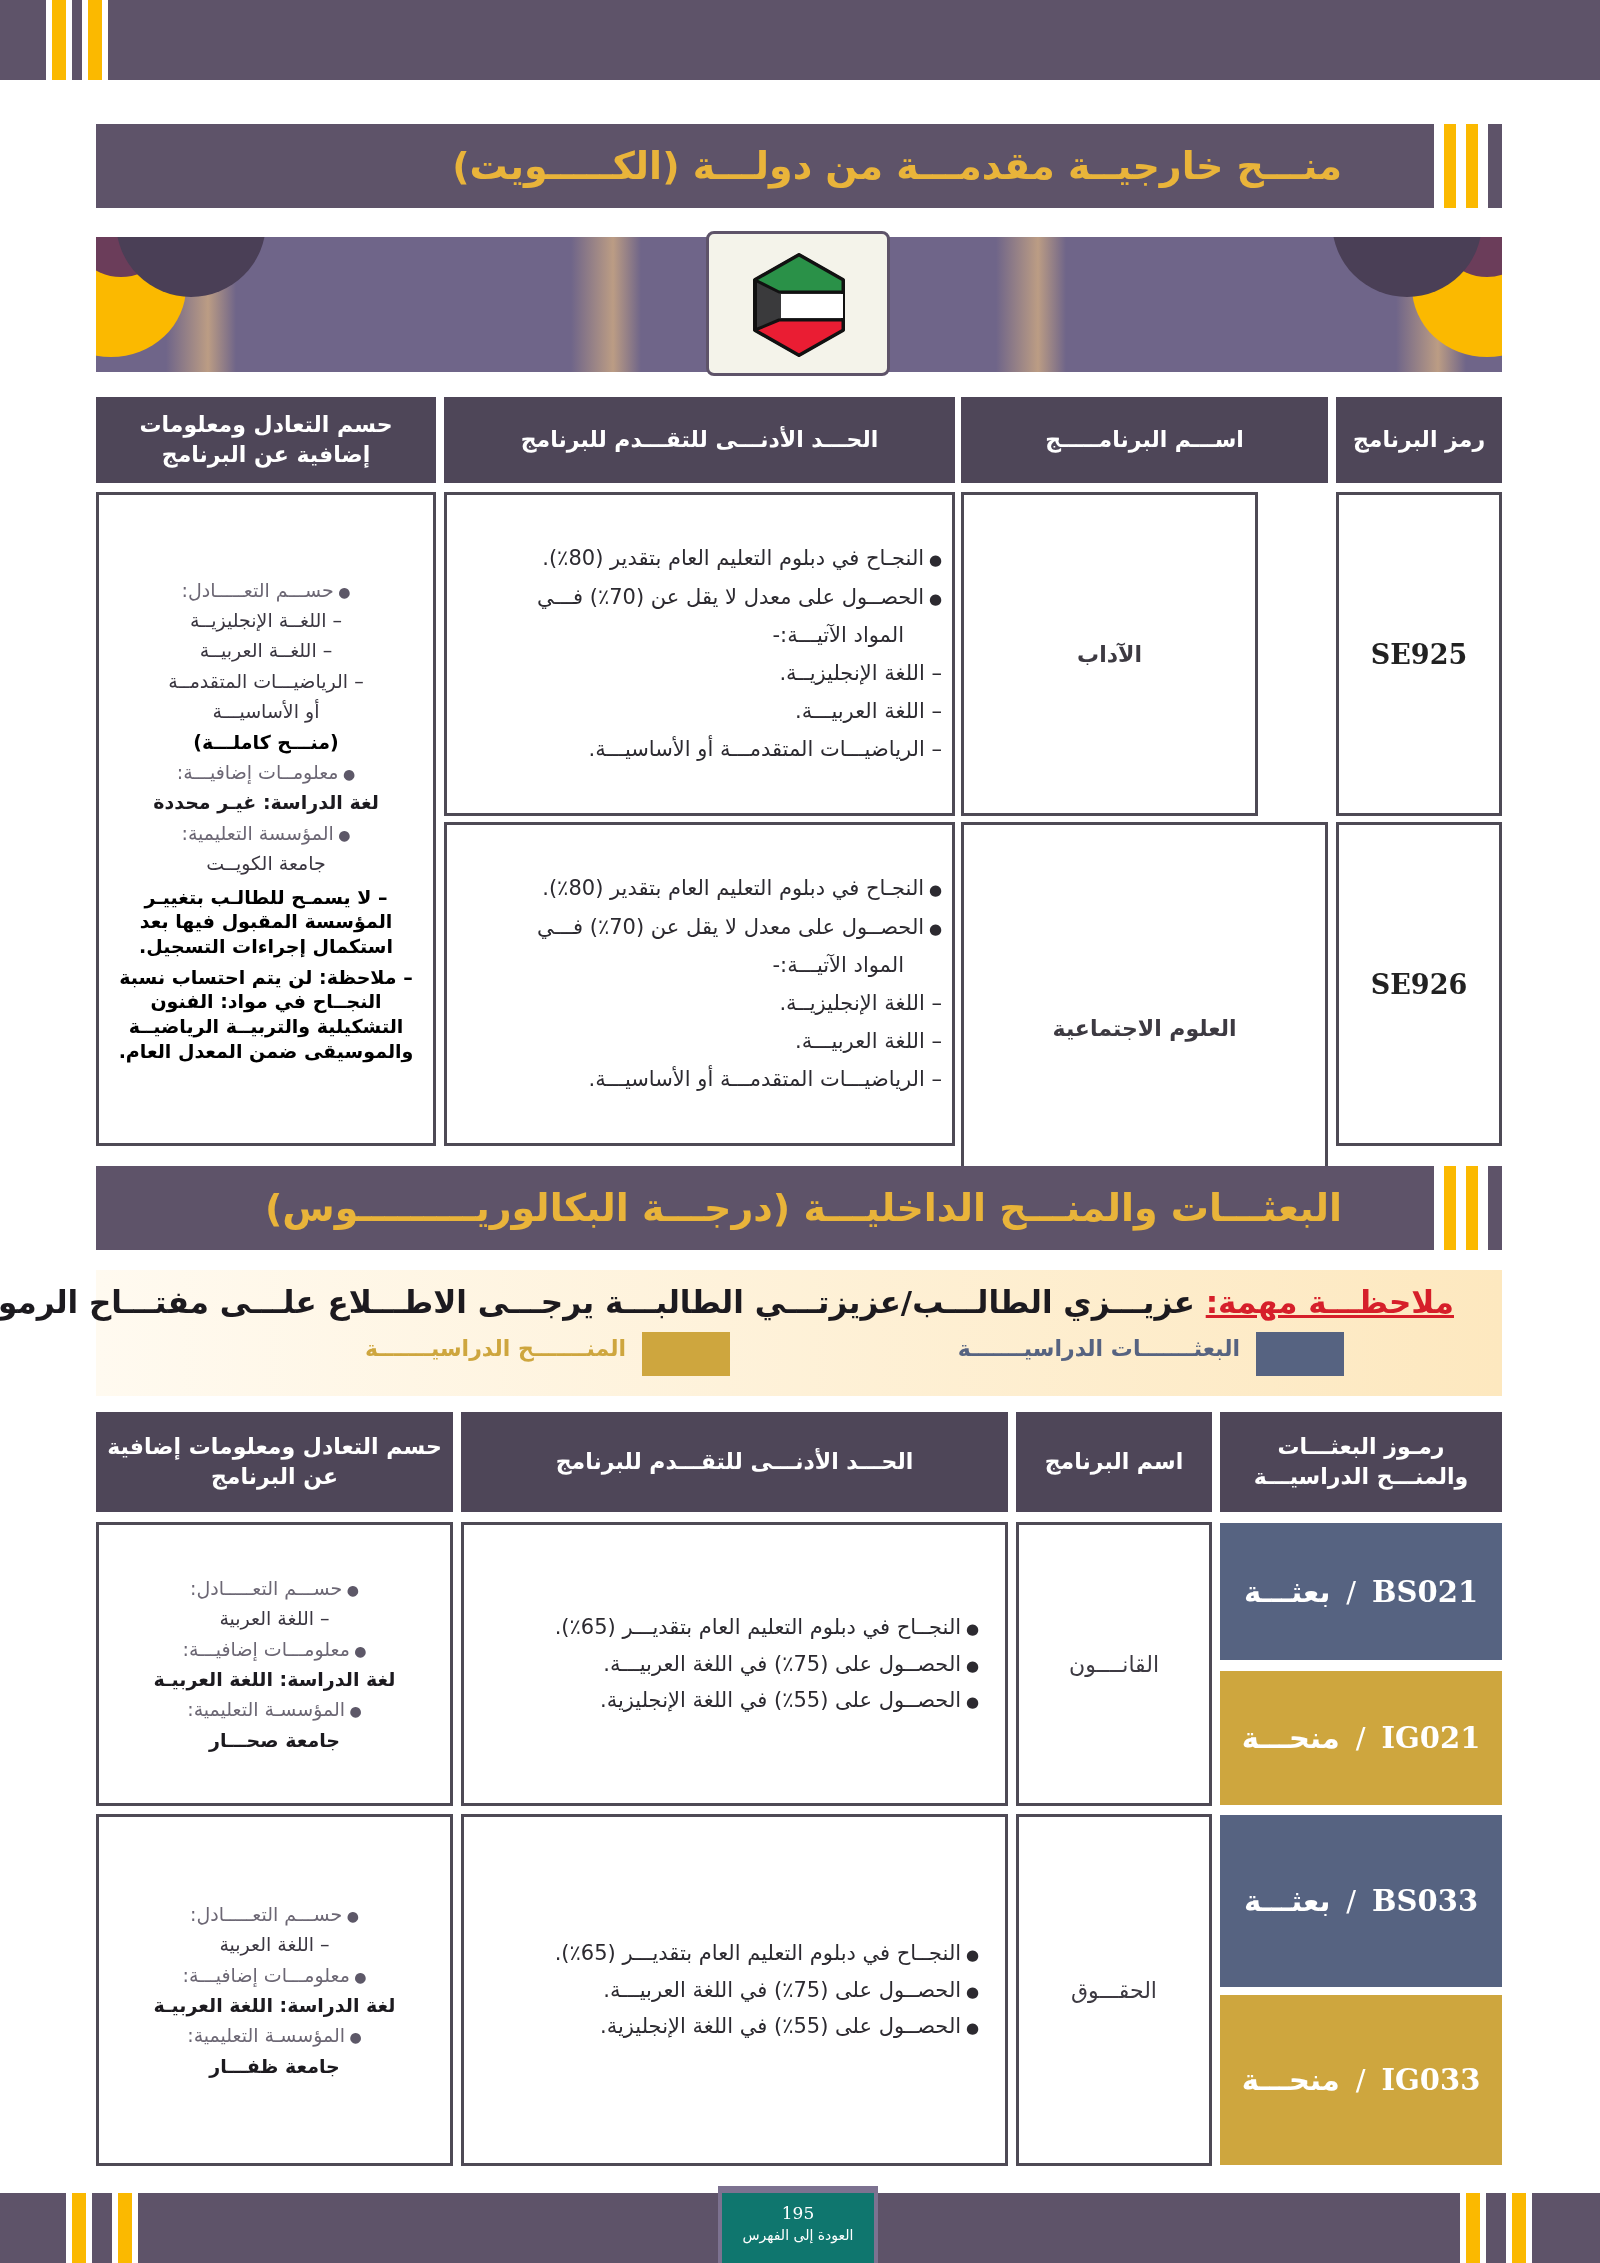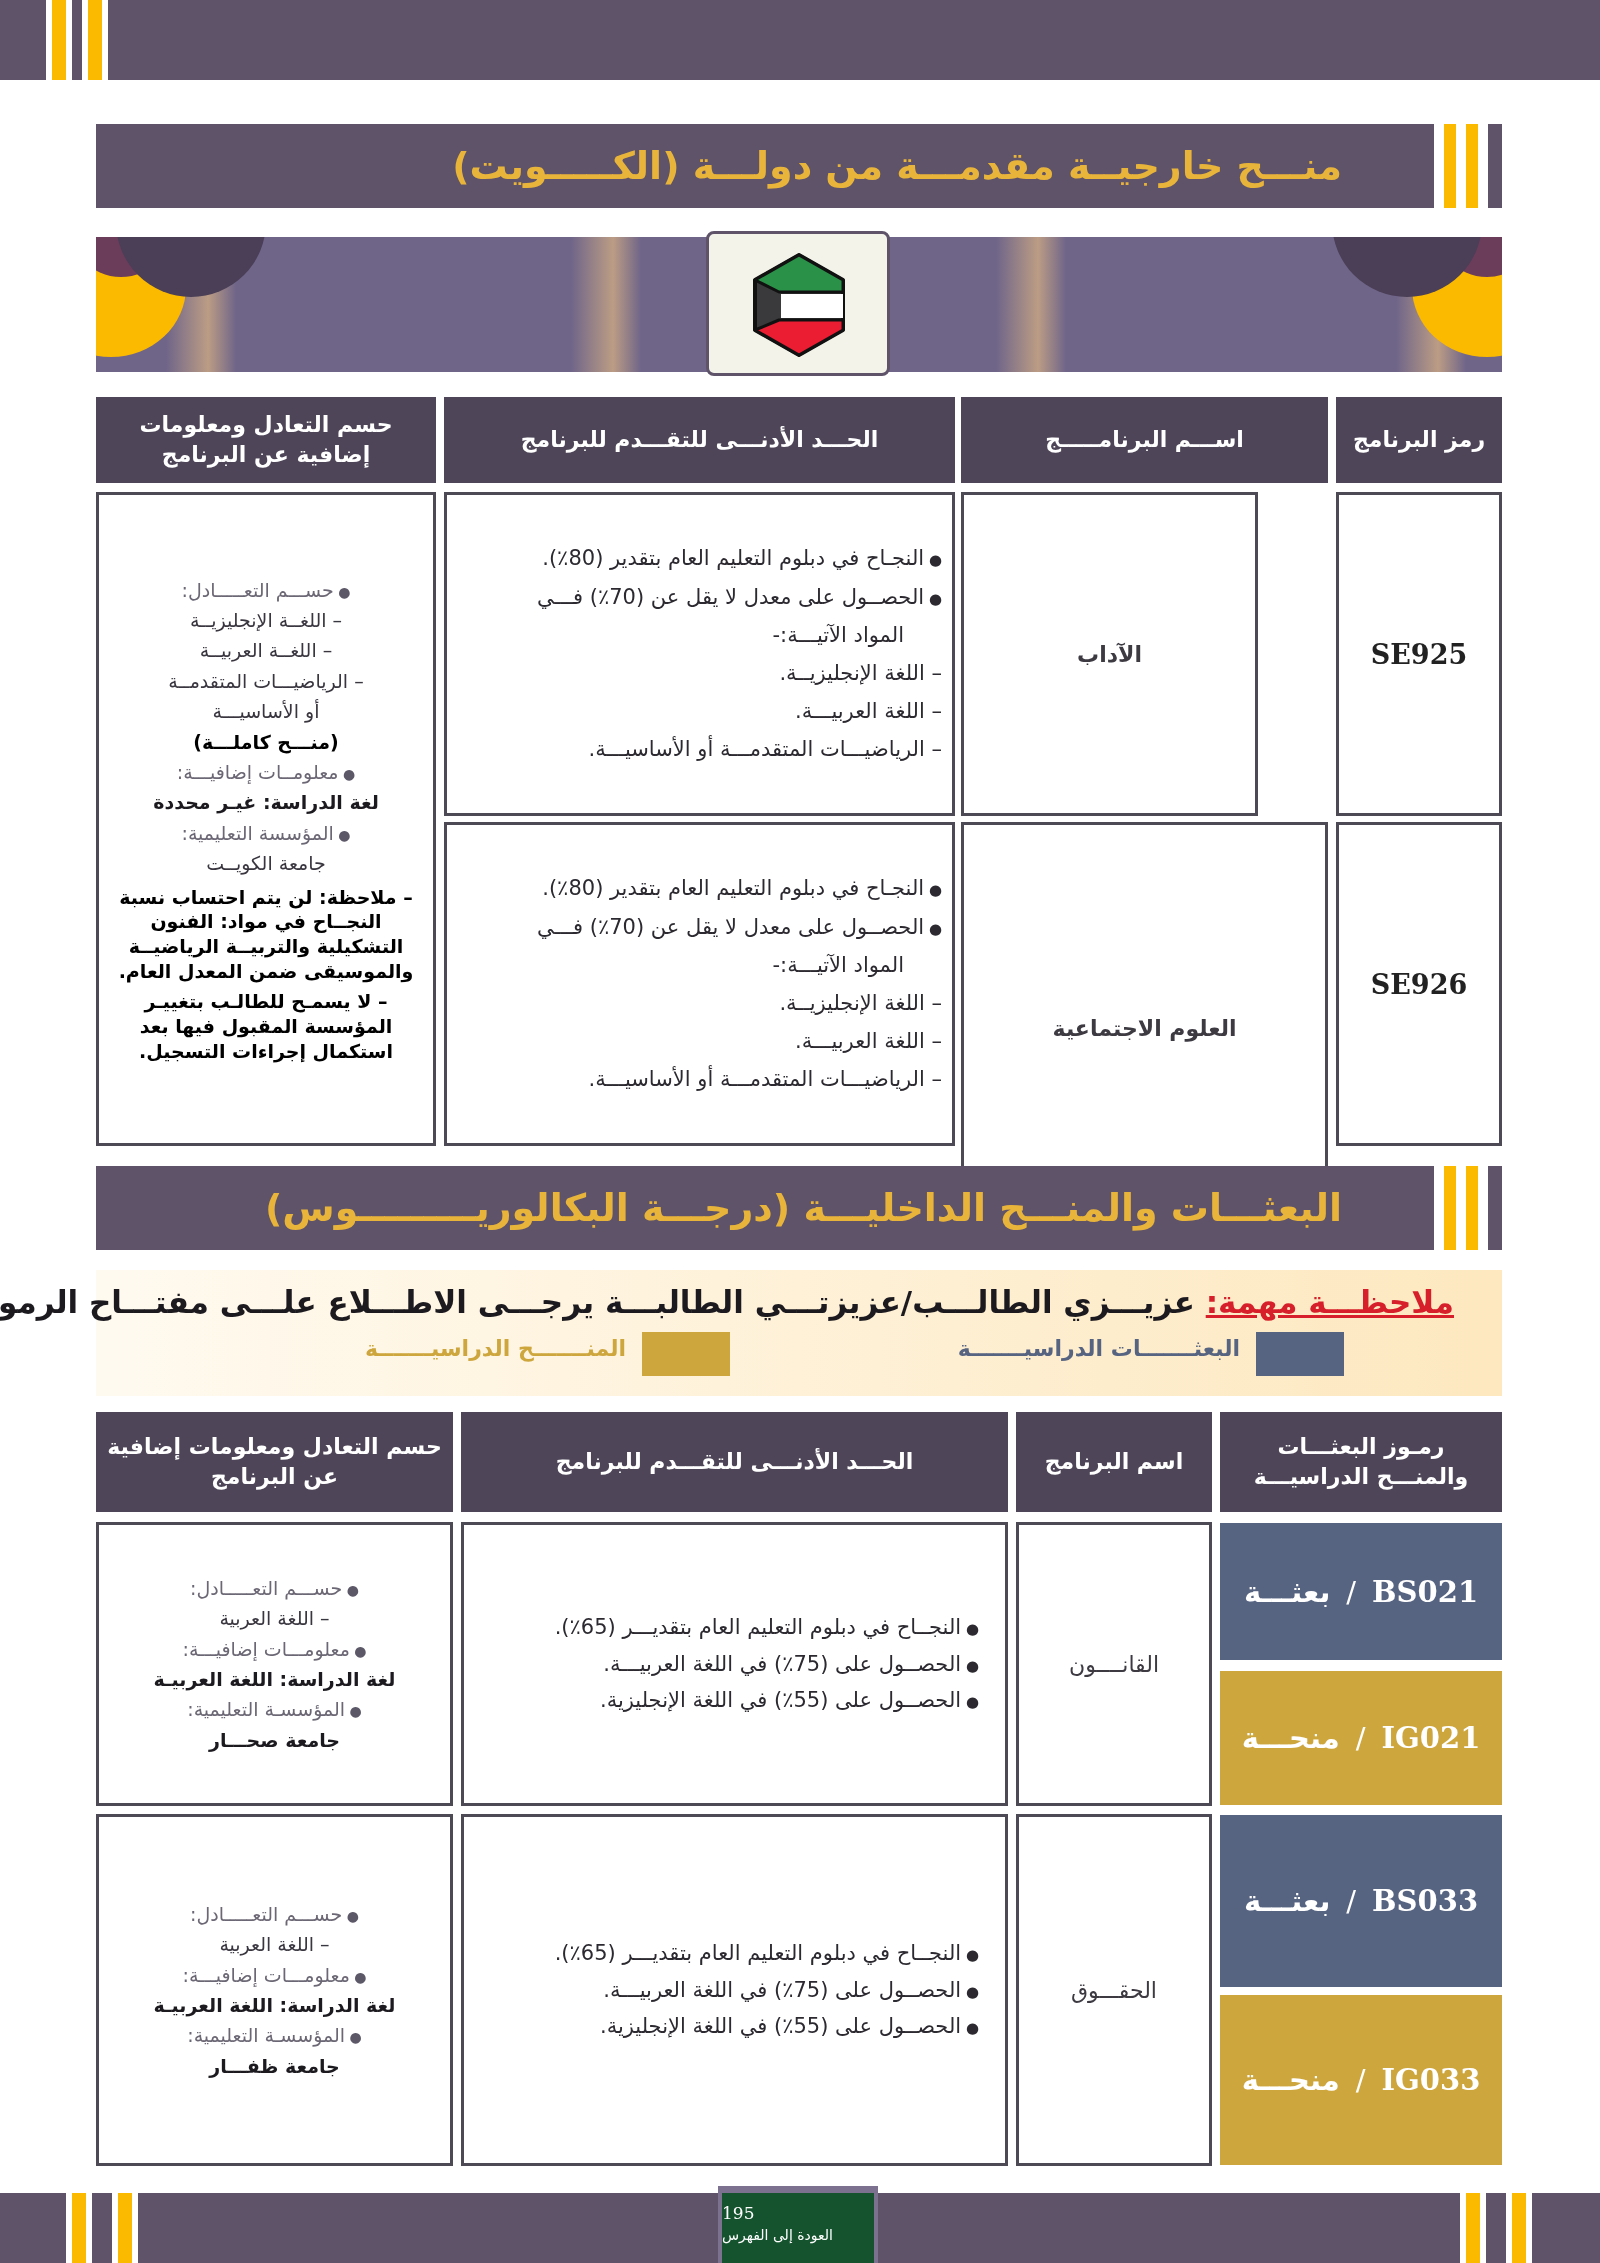--- a/index.html
+++ b/index.html
@@ -54,22 +54,22 @@
   .legend-lbl { position: absolute; top: 66px; font-size: 22px; font-weight: bold; white-space: nowrap; }
 
   .codebox { position: absolute; color: #ffffff; display: flex; align-items: center; justify-content: center;
     font-size: 29px; font-weight: bold; white-space: nowrap; }
   .codebox .c { font-family: "DejaVu Serif", serif; direction: ltr; }
   .codebox .sep { margin: 0 16px; font-weight: normal; }
 
   
   .footer-bar { position: absolute; left: 0; top: 2193px; width: 1600px; height: 70px; background: #5e5369; }
   .page-tab { position: absolute; left: 718px; top: 2186px; width: 160px; height: 77px; background: #7c7290; }
-  .page-tab-inner { position: absolute; left: 722px; top: 2193px; width: 152px; height: 70px; background: #14532d;
-    color: #ffffff; text-align: left; }
+  .page-tab-inner { position: absolute; left: 722px; top: 2193px; width: 152px; height: 70px; background: #0f766e;
+    color: #ffffff; text-align: center; }
   .page-num { font-family: "DejaVu Serif", serif; font-size: 17px; display: block; margin-top: 10px; }
   .back-link { font-size: 14px; display: block; margin-top: 4px; cursor: pointer; }
 </style>
 </head>
 <body>
 
 <div class="top-bar"></div>
 <div class="gapw" style="left:46px;top:0;width:6px;height:80px"></div>
 <div class="stripe" style="left:52px;top:0;width:14px;height:80px"></div>
 <div class="gapw" style="left:66px;top:0;width:6px;height:80px"></div>
@@ -151,22 +151,22 @@
     <div class="head">حســـم التعـــــادل:</div>
     <div class="plain">– اللغــة الإنجليزيــة</div>
     <div class="plain">– اللغــة العربيــة</div>
     <div class="plain">– الرياضيـــات المتقدمــة</div>
     <div class="plain">أو الأساسيـــة</div>
     <div class="red">(منـــح كاملـــة)</div>
     <div class="head">معلومــات إضافيـــة:</div>
     <div class="dark">لغة الدراسة: غيـر محددة</div>
     <div class="head">المؤسسة التعليمية:</div>
     <div class="plain">جامعة الكويــت</div>
+    <div class="red" style="line-height:1.3;margin-top:6px">– لا يسمـح للطالـب بتغييـر المؤسسة المقبول فيها بعد استكمال إجراءات التسجيل.</div>
     <div class="red" style="line-height:1.3;margin-top:6px">– ملاحظة: لن يتم احتساب نسبة النجــاح في مواد: الفنون التشكيلية والتربيــة الرياضيــة والموسيقى ضمن المعدل العام.</div>
-    <div class="red" style="line-height:1.3;margin-top:6px">– لا يسمـح للطالـب بتغييـر المؤسسة المقبول فيها بعد استكمال إجراءات التسجيل.</div>
   </div>
 </div>
 
 <div class="section-bar" style="top:1166px">
   <div class="gapv" style="right:58px"></div>
   <div class="gold" style="right:46px"></div>
   <div class="gapv" style="right:36px"></div>
   <div class="gold" style="right:24px"></div>
   <div class="gapv" style="right:14px"></div>
   <div class="title">البعثـــات والمنـــح الداخليـــة (درجـــة البكالوريـــــــــوس)</div>

